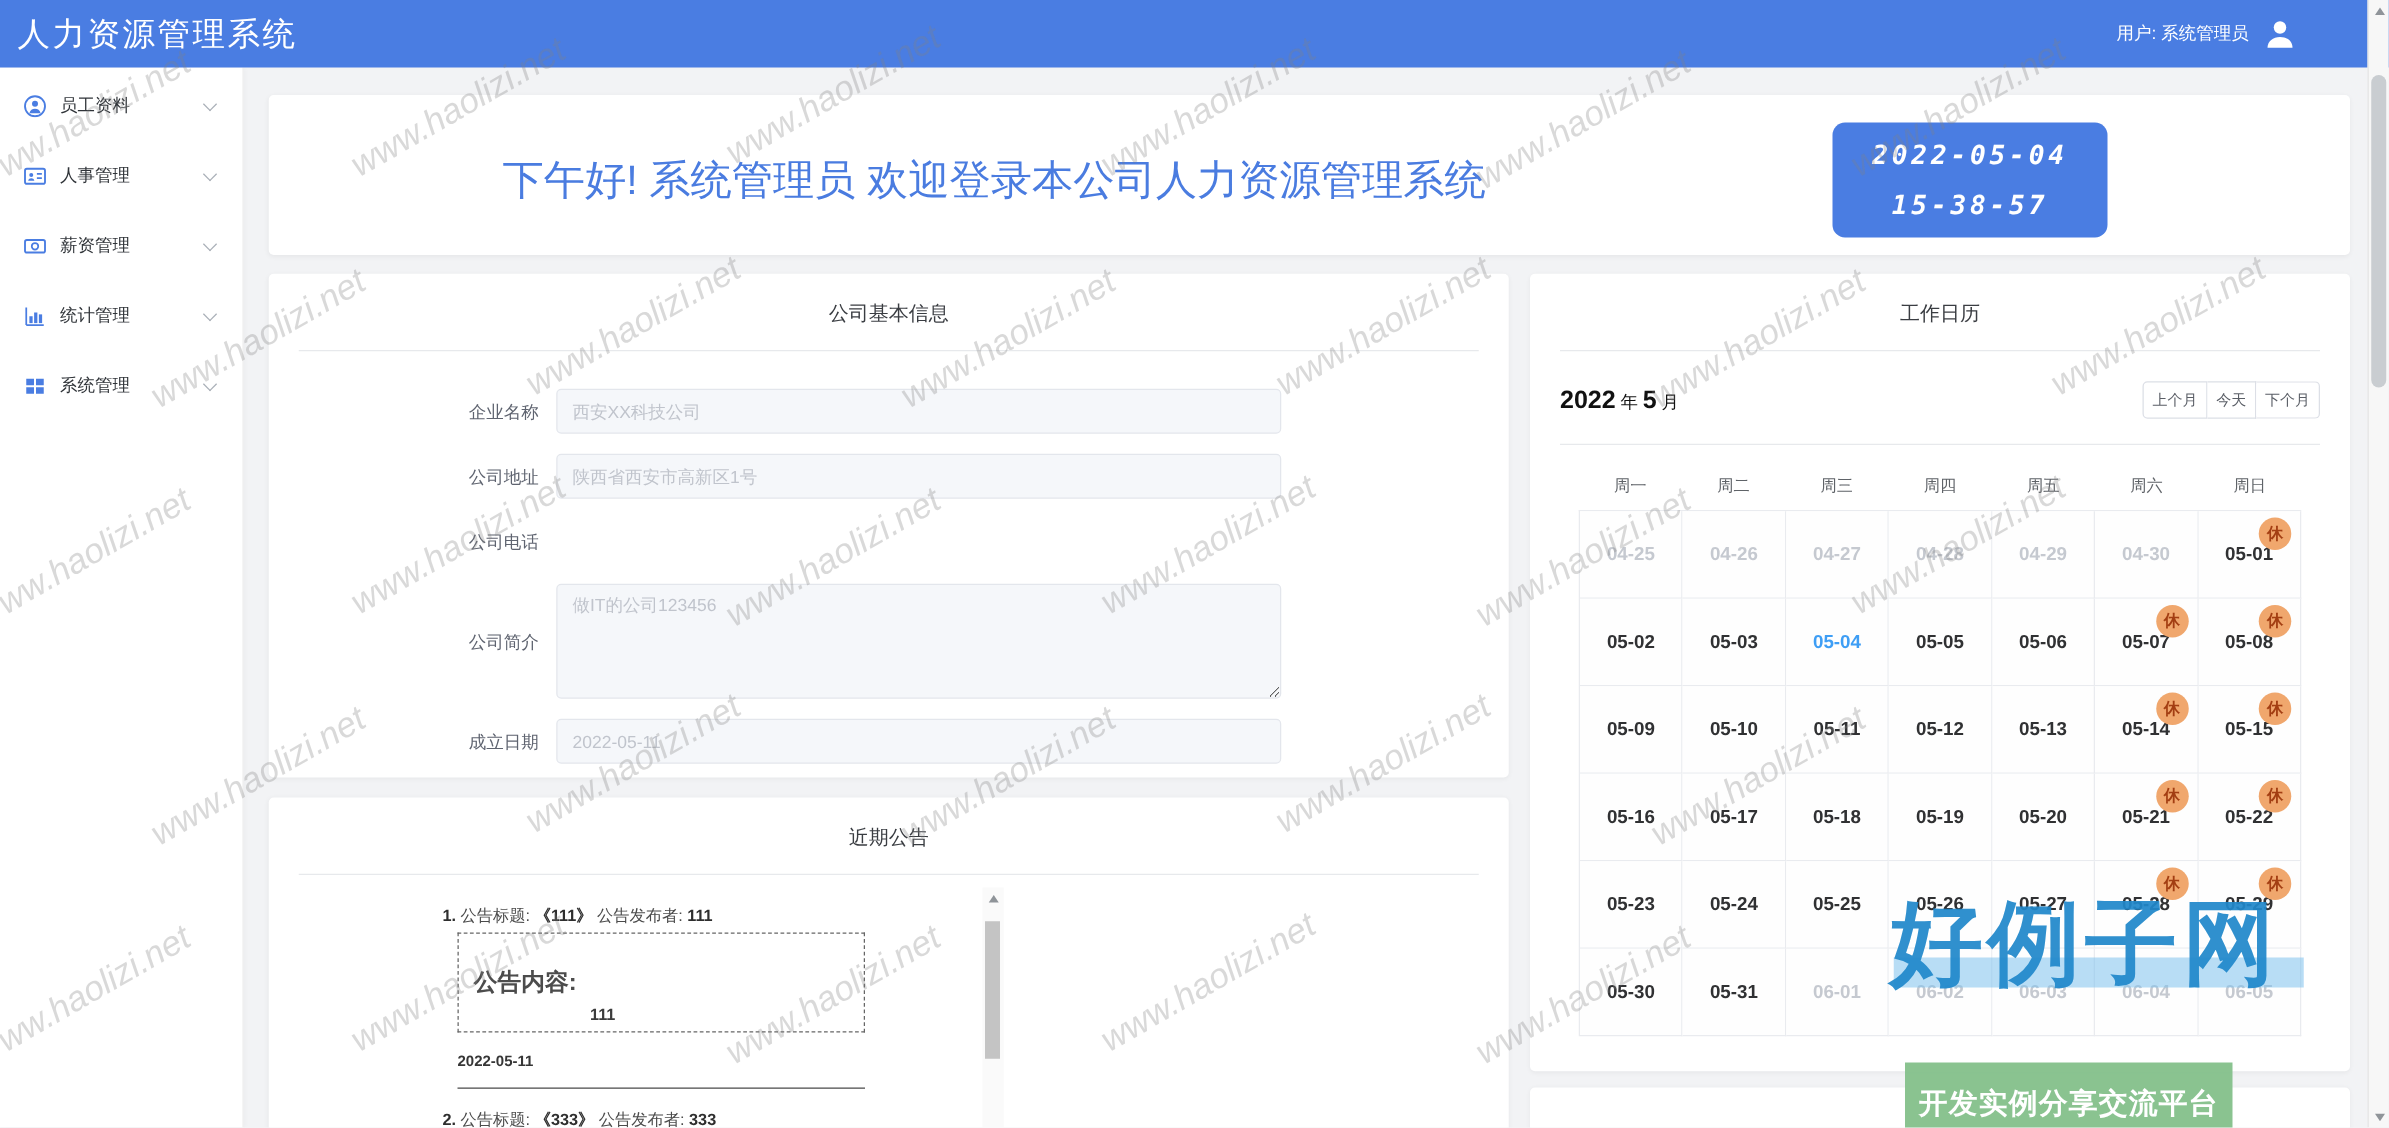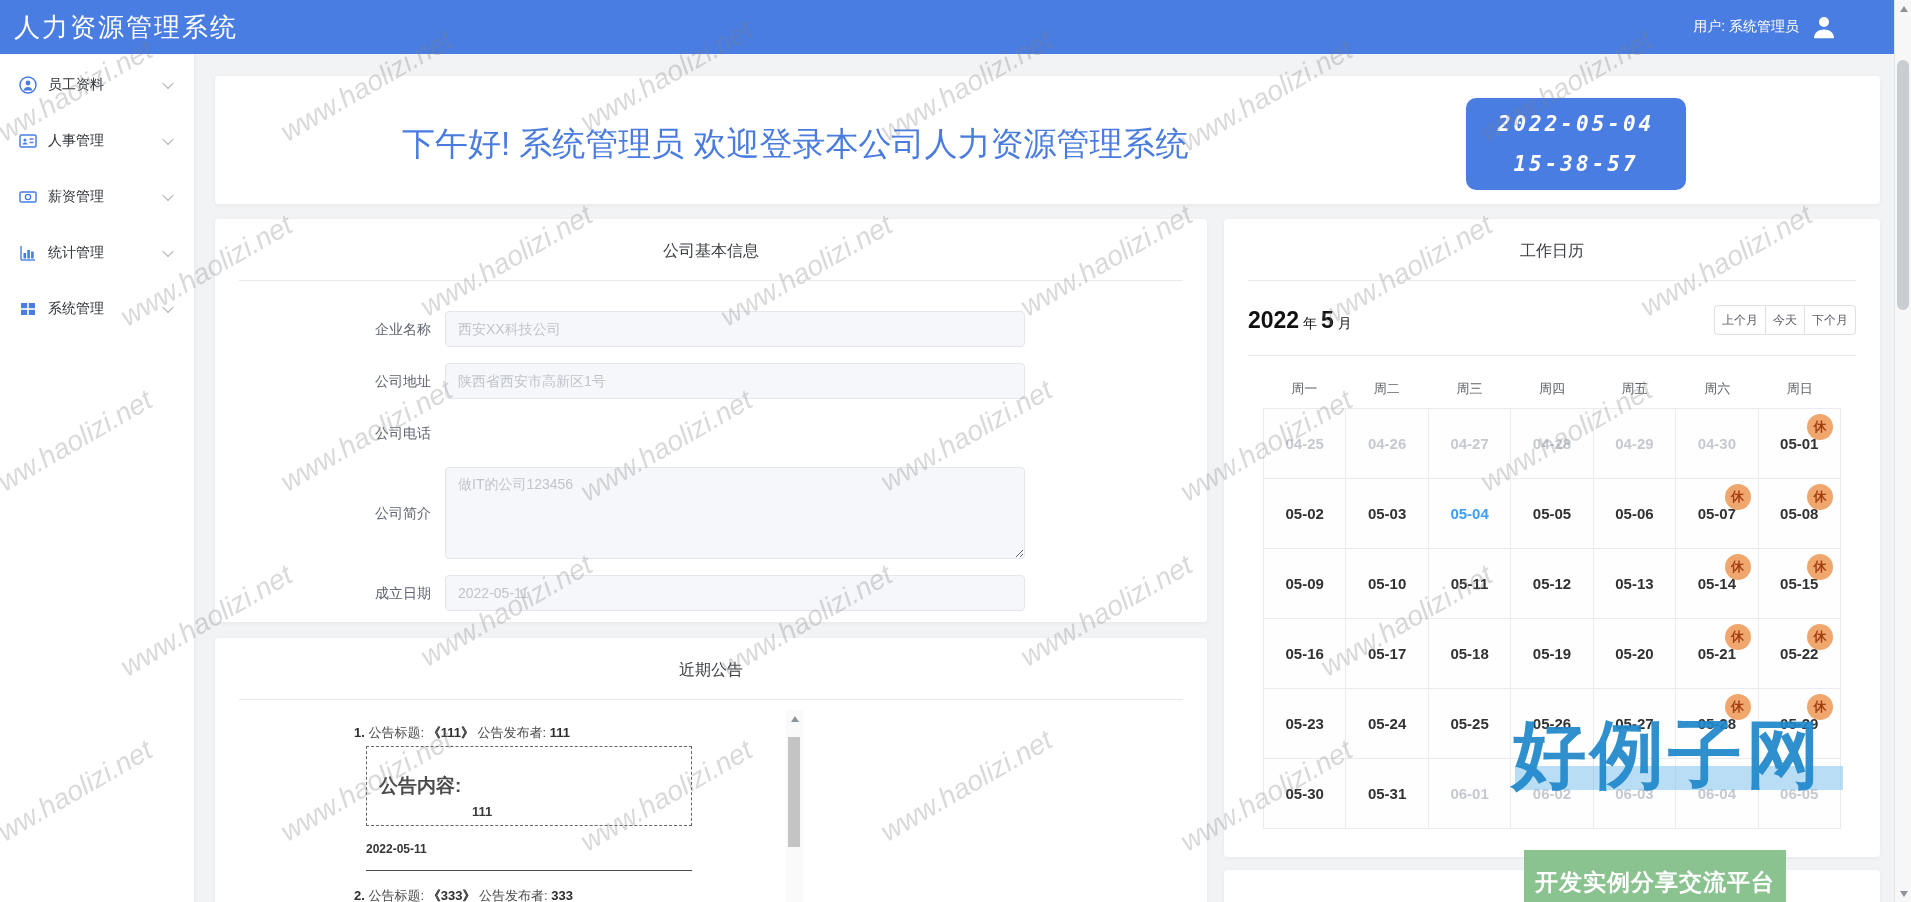--- a/index.html
+++ b/index.html
@@ -62,21 +62,21 @@
   .n-date { margin-left:12px; margin-top:16px; font-size:12px; font-weight:bold; color:#363636; }
   .n-hr { margin-left:12px; margin-top:14px; width:326px; border-top:1px solid #4a4a4a; }
   .n-item2 { margin-top:16px; }
   .notice-scrollbar { position:absolute; left:571px; top:72px; width:17px; height:330px; background:#fafafa; }
   .notice-scrollbar .thumb { position:absolute; left:2px; top:27px; width:12px; height:110px; background:#c4c4c4; }
 
   
   .cal-card { left:1224px; top:219px; width:656px; height:638px; }
   .cal-bar { margin:22px 24px 0 24px; height:34px; display:flex; align-items:center; justify-content:space-between; }
   .cal-month { font-size:14px; color:#111; }
-  .cal-month .big { font-size:23px; font-weight:bold; }
+  .cal-month .big { font-size:20px; font-weight:bold; }
   .btn-group { display:inline-flex; }
   .btn-group button { height:30px; padding:0 7px; font-size:12px; color:#5a5e66; background:#fff; border:1px solid #dcdfe6; cursor:pointer; font-family:inherit; }
   .btn-group button:first-child { border-radius:4px 0 0 4px; }
   .btn-group button:last-child { border-radius:0 4px 4px 0; }
   .btn-group button + button { border-left:none; }
   .cal-divider2 { margin:18px 24px 0 24px; border-bottom:1px solid #e7e9ec; }
   .cal-table { margin:0 auto; width:578px; margin-top:14px; }
   .cal-weekdays { display:grid; grid-template-columns:repeat(7,1fr); height:38px; }
   .cal-weekdays span { display:flex; align-items:center; justify-content:center; font-size:13px; color:#5f6368; }
   .cal-grid { display:grid; grid-template-columns:repeat(7,1fr); border-top:1px solid #e9ebef; border-left:1px solid #e9ebef; }

